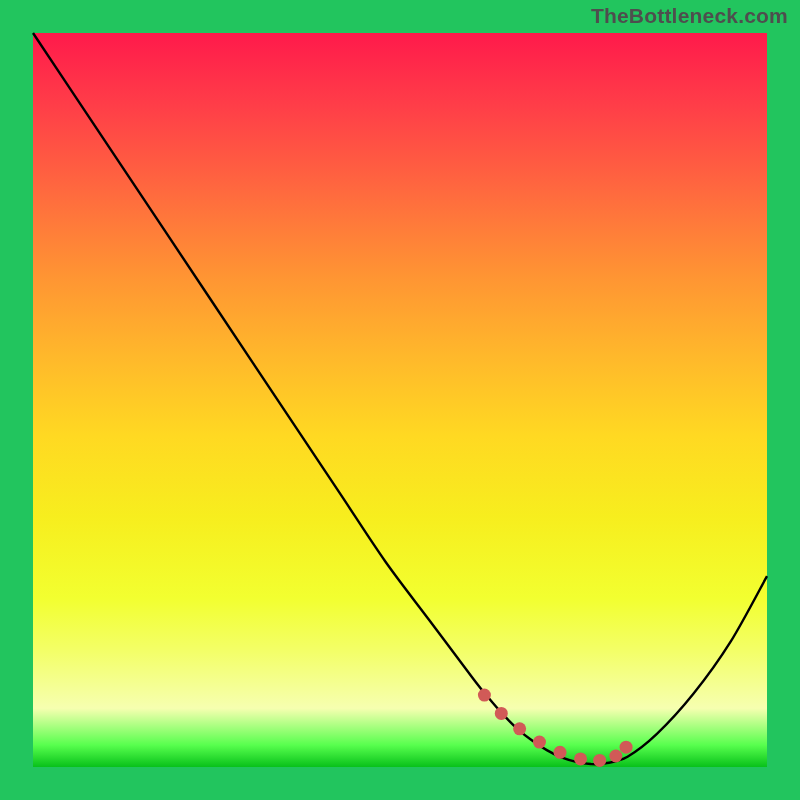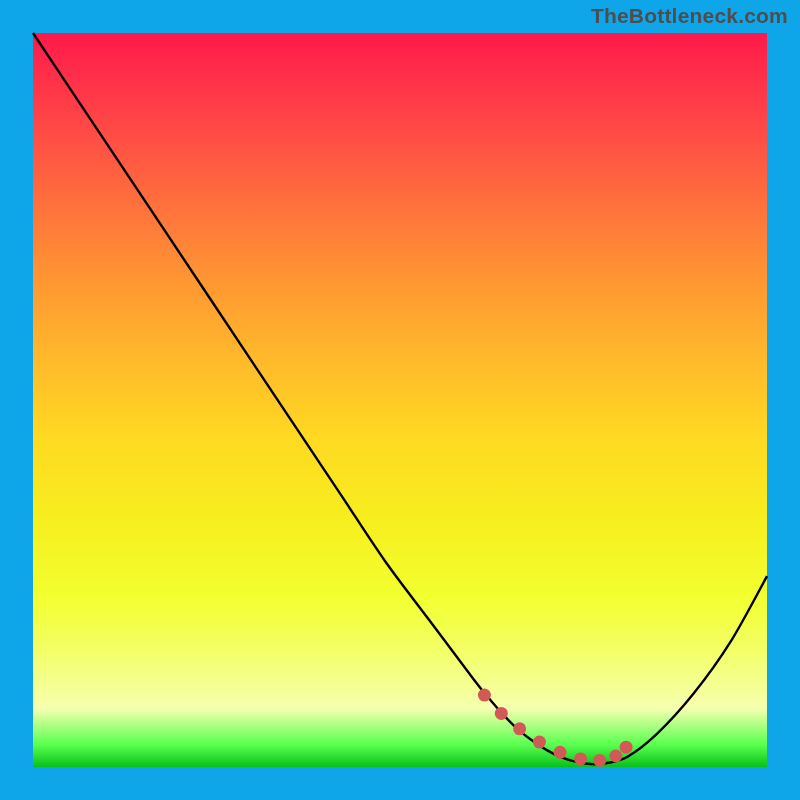--- a/index.html
+++ b/index.html
@@ -10,21 +10,21 @@
     background: #000000;
     overflow: hidden;
     font-family: Arial, Helvetica, sans-serif;
   }
   .frame {
     position: absolute;
     left: 0;
     top: 0;
     width: 800px;
     height: 800px;
-    background: #0ea5e9;
+    background: #22c55e;
   }
   .watermark {
     position: absolute;
     top: 4px;
     right: 12px;
     color: #4e4e4e;
     font-size: 21px;
     font-weight: 600;
     letter-spacing: 0.2px;
     user-select: none;

